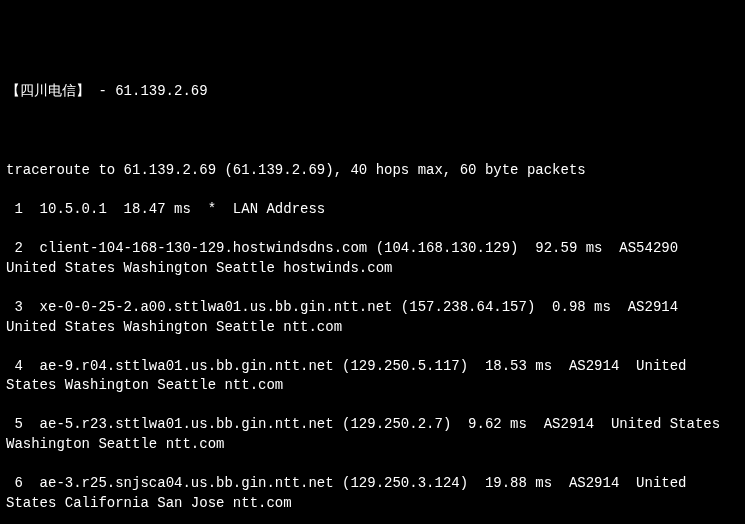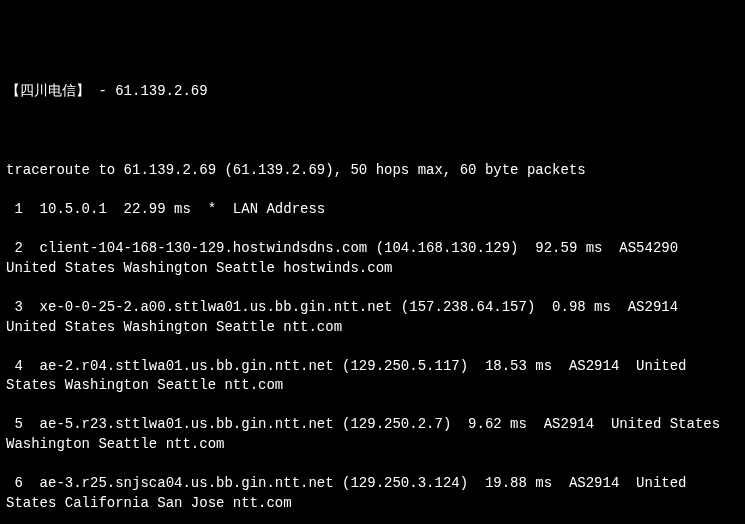--- a/index.html
+++ b/index.html
@@ -24,25 +24,25 @@
       display: block;
     }
   </style>
 </head>
 <body>
 
 
 
 <span class="terminal-line">【四川电信】 - 61.139.2.69</span>
 <span class="terminal-line"> </span>
-<span class="terminal-line">traceroute to 61.139.2.69 (61.139.2.69), 50 hops max, 60 byte packets</span>
-<span class="terminal-line"> 1  10.5.0.1  22.99 ms  *  LAN Address</span>
+<span class="terminal-line">traceroute to 61.139.2.69 (61.139.2.69), 40 hops max, 60 byte packets</span>
+<span class="terminal-line"> 1  10.5.0.1  18.47 ms  *  LAN Address</span>
 <span class="terminal-line"> 2  client-104-168-130-129.hostwindsdns.com (104.168.130.129)  92.59 ms  AS54290  United States Washington Seattle hostwinds.com</span>
 <span class="terminal-line"> 3  xe-0-0-25-2.a00.sttlwa01.us.bb.gin.ntt.net (157.238.64.157)  0.98 ms  AS2914  United States Washington Seattle ntt.com</span>
-<span class="terminal-line"> 4  ae-2.r04.sttlwa01.us.bb.gin.ntt.net (129.250.5.117)  18.53 ms  AS2914  United States Washington Seattle ntt.com</span>
+<span class="terminal-line"> 4  ae-9.r04.sttlwa01.us.bb.gin.ntt.net (129.250.5.117)  18.53 ms  AS2914  United States Washington Seattle ntt.com</span>
 <span class="terminal-line"> 5  ae-5.r23.sttlwa01.us.bb.gin.ntt.net (129.250.2.7)  9.62 ms  AS2914  United States Washington Seattle ntt.com</span>
 <span class="terminal-line"> 6  ae-3.r25.snjsca04.us.bb.gin.ntt.net (129.250.3.124)  19.88 ms  AS2914  United States California San Jose ntt.com</span>
 
 
 
 
 
 
 
 

